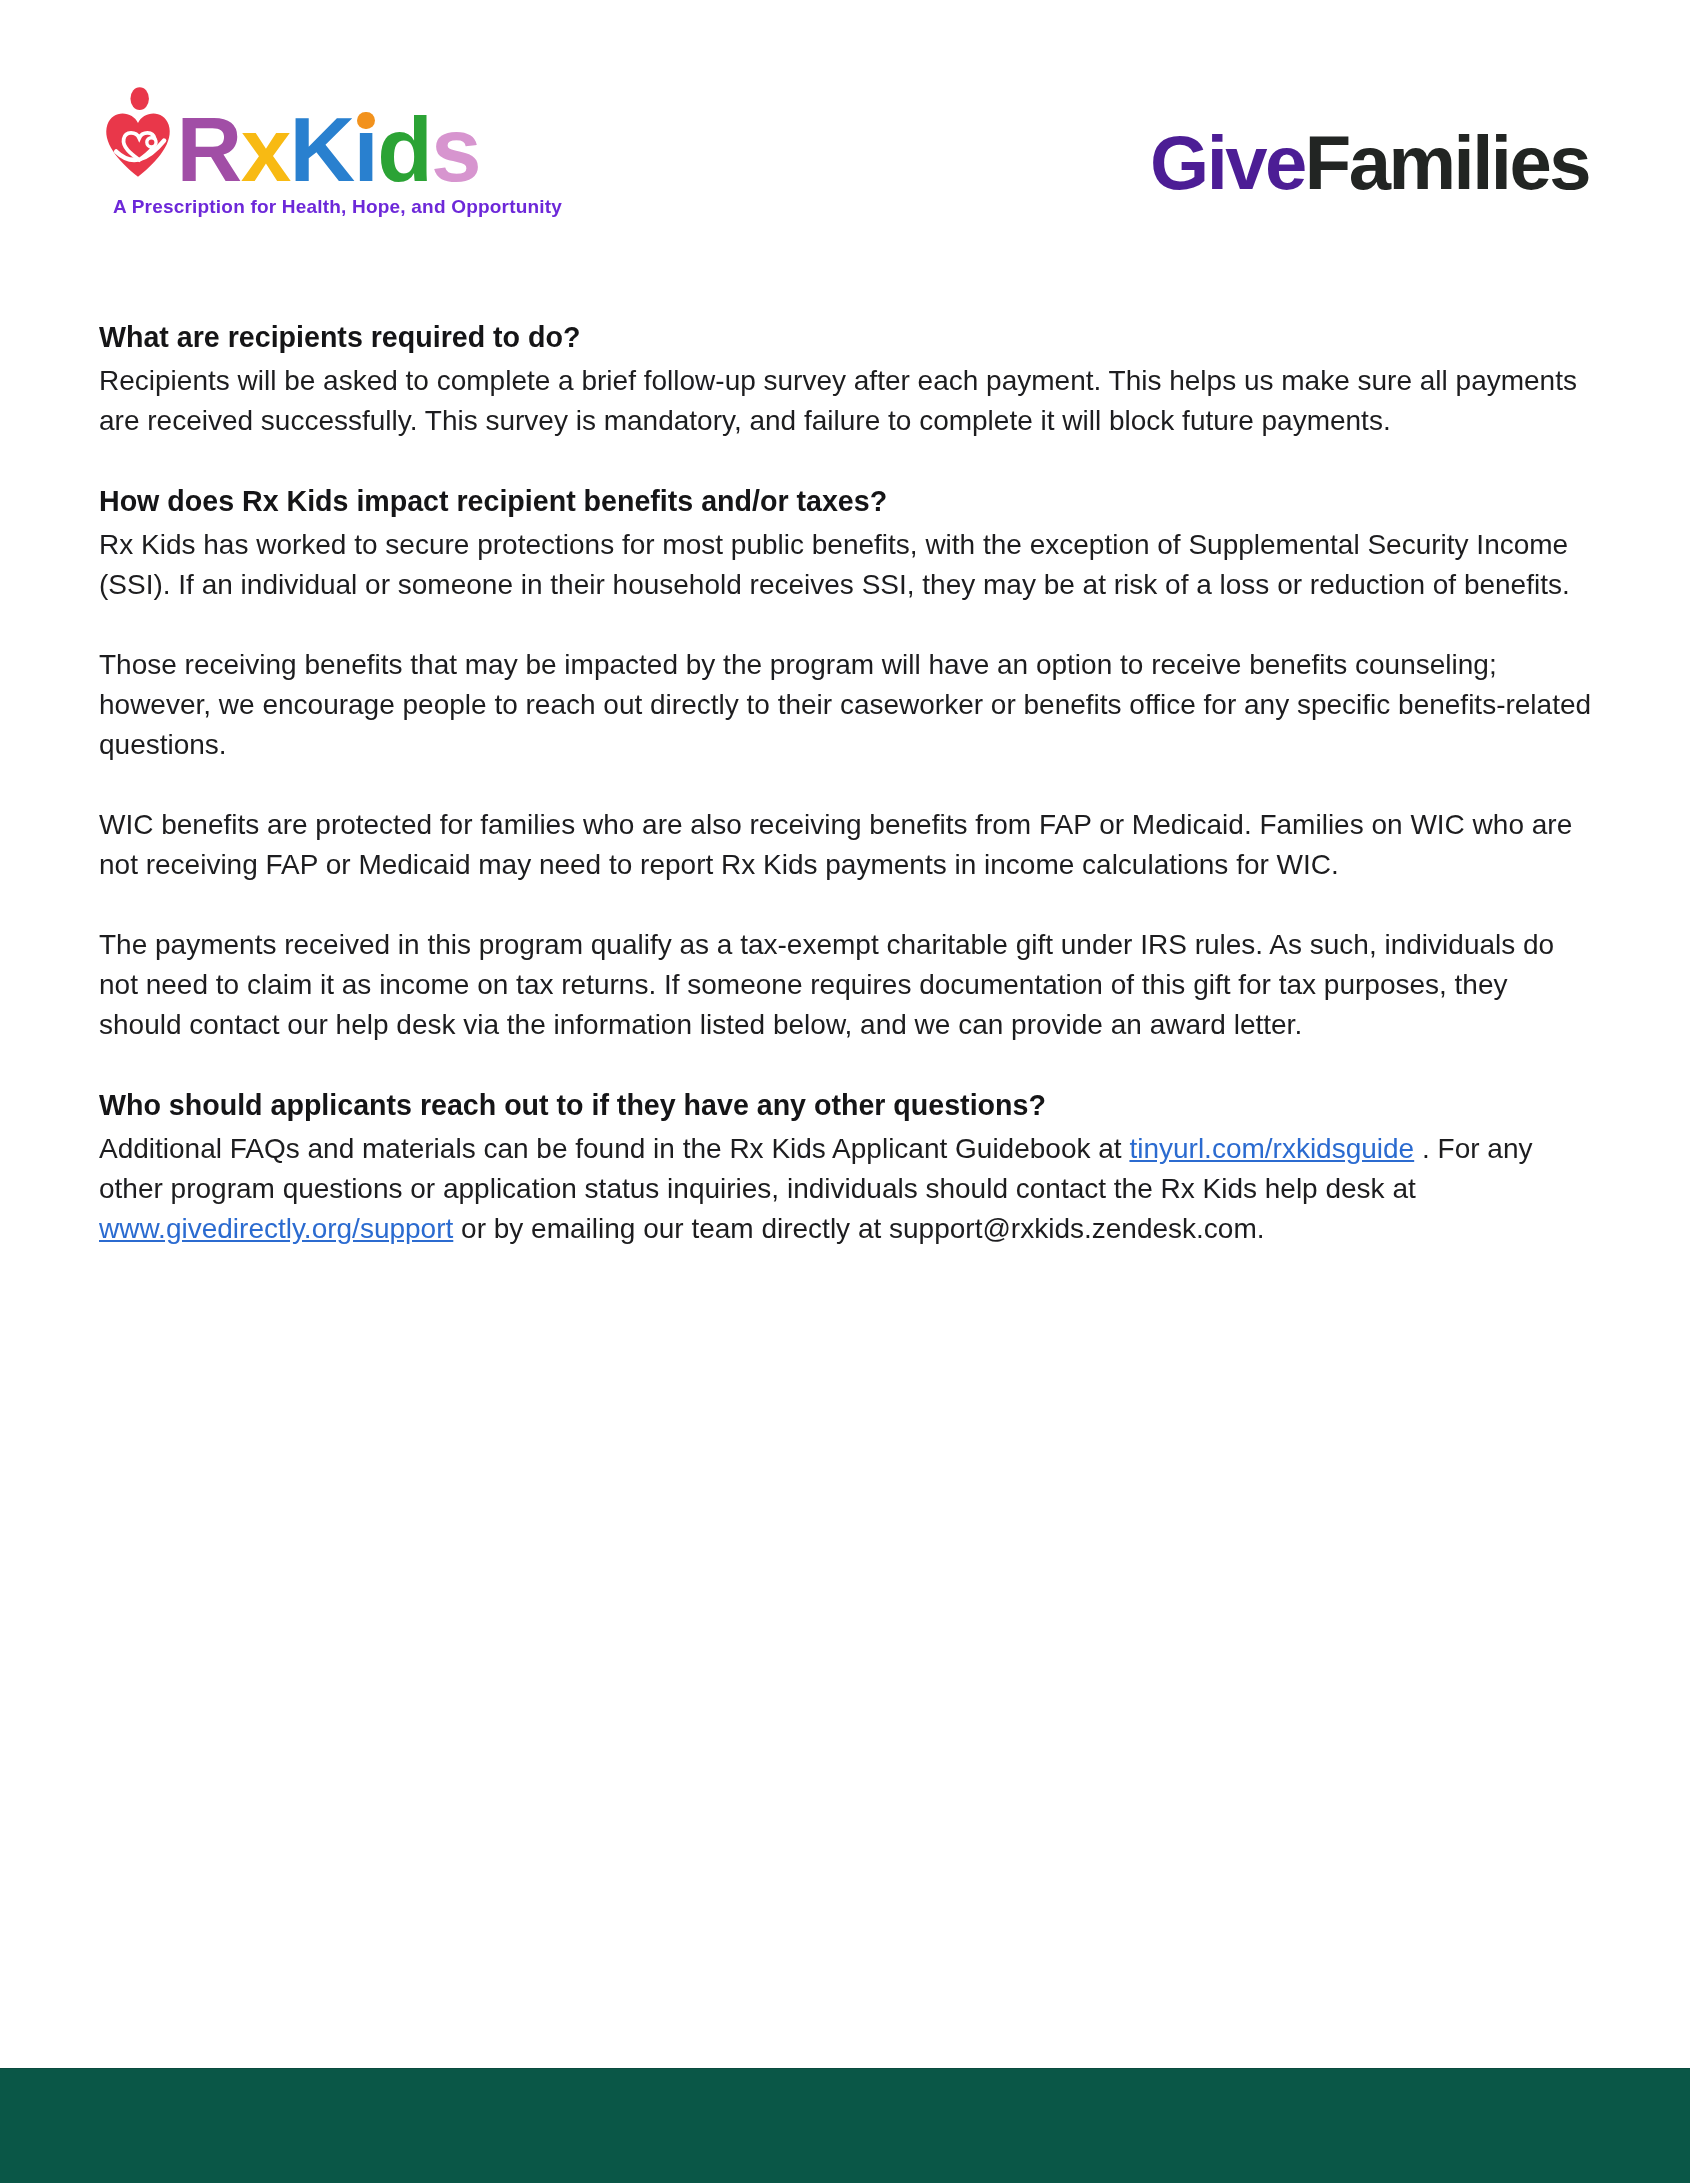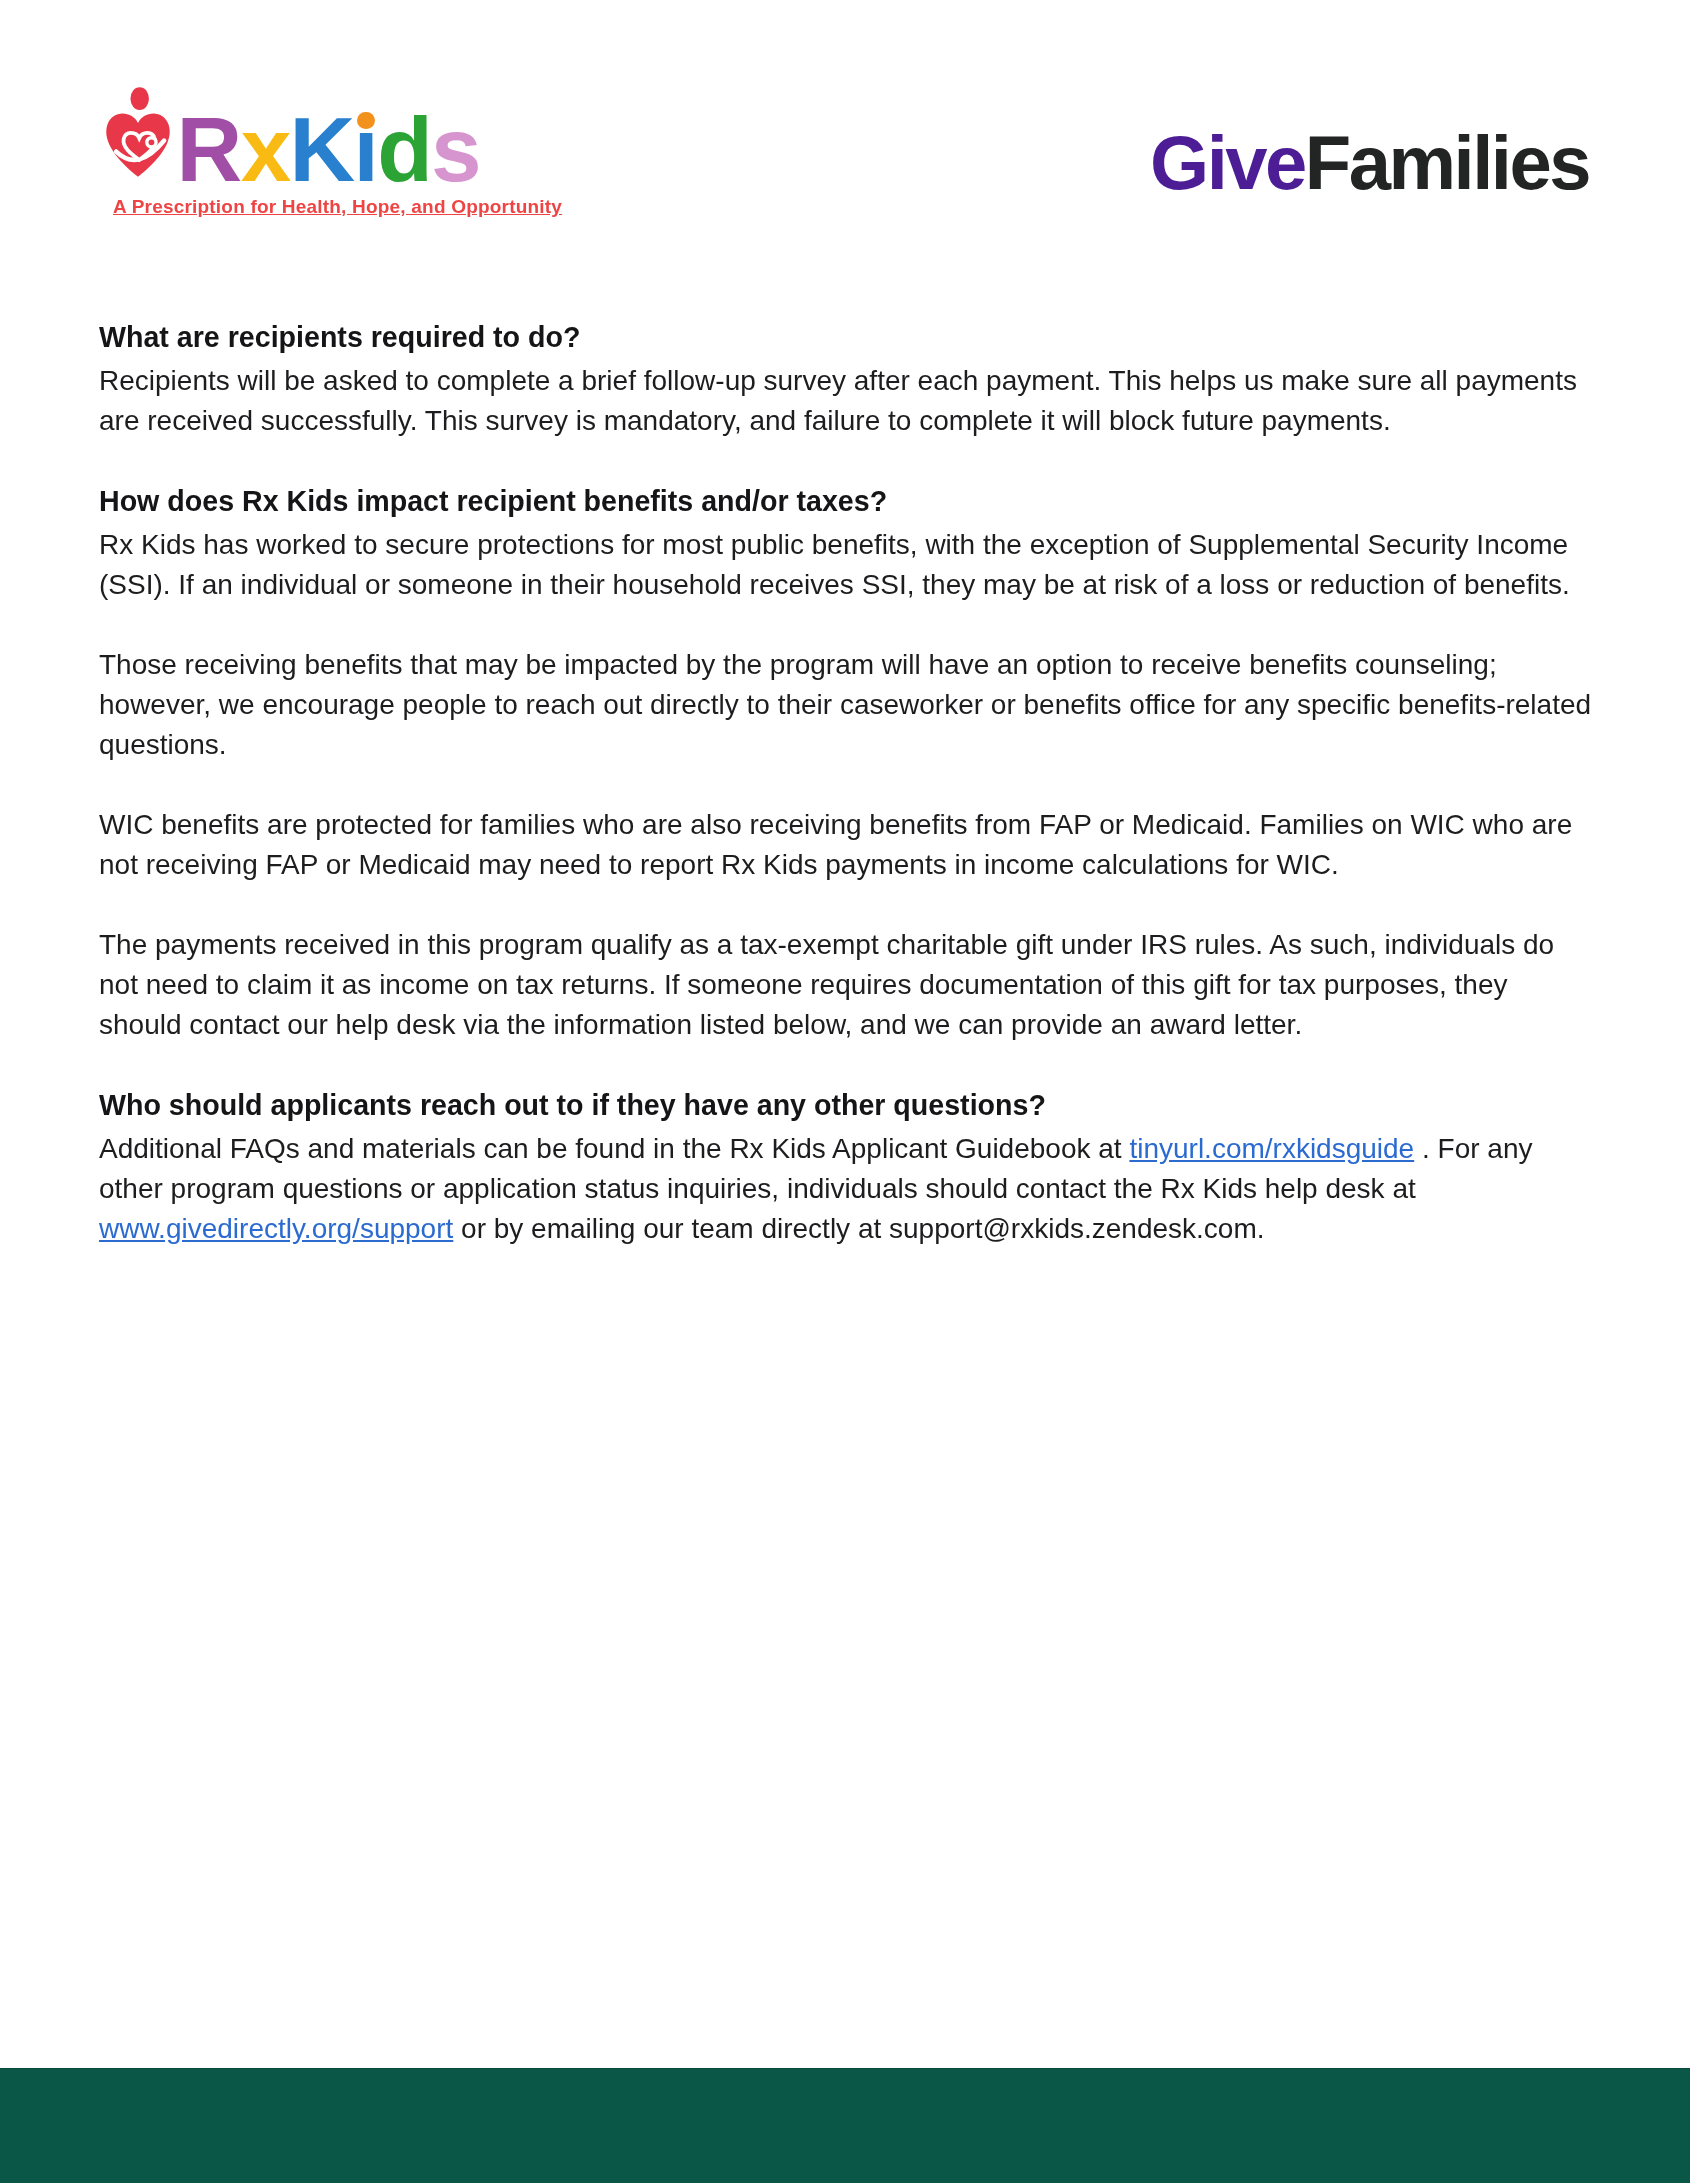--- a/index.html
+++ b/index.html
@@ -123,21 +123,21 @@
         <span style="color: rgb(248, 186, 19);">x</span>
         <span style="color: rgb(41, 128, 207);">K</span>
         <span class="rx-i-wrap">
           <span style="color: rgb(41, 128, 207);">i</span>
           <span class="rx-i-dot" style="background: rgb(242, 146, 29);"></span>
         </span>
         <span style="color: rgb(43, 163, 53);">d</span>
         <span style="color: rgb(215, 149, 207);">s</span>
       </div>
     </div>
-    <div class="rxkids-tagline" style="color: #ef4444; text-decoration: underline;">A Prescription for Health, Hope, and Opportunity</div>
+    <div class="rxkids-tagline" style="color: #6d28d9;">A Prescription for Health, Hope, and Opportunity</div>
   </div>
 
   <div class="gd-logo">
     <span style="color: #4c1d95;">Give</span><span style="color: rgb(34, 37, 35);">Families</span>
   </div>
 </div>
 
 <div class="doc">
 
   <div class="q-heading">What are recipients required to do?</div>

